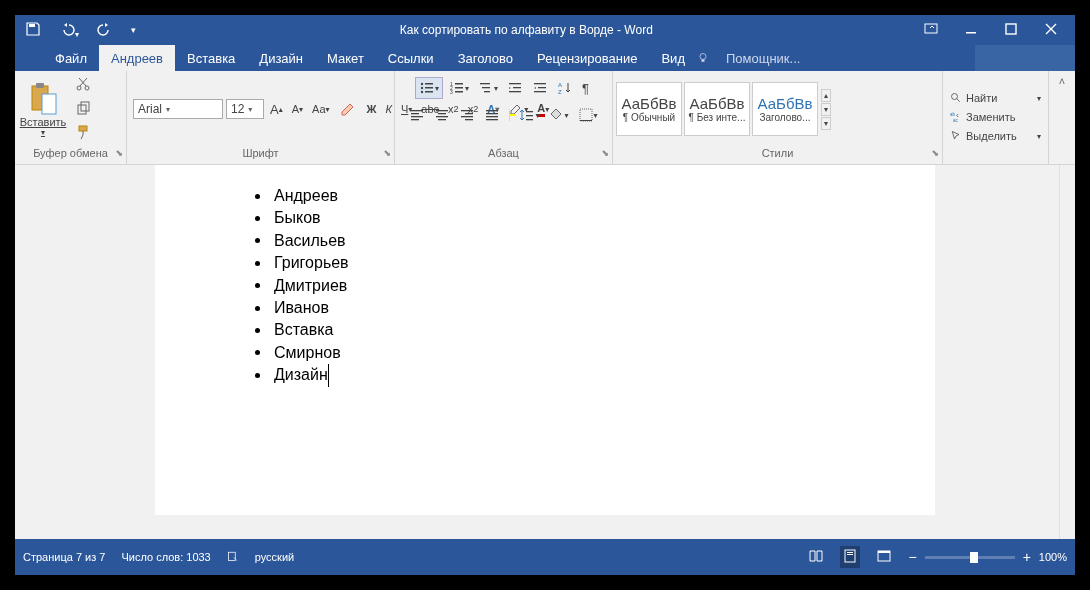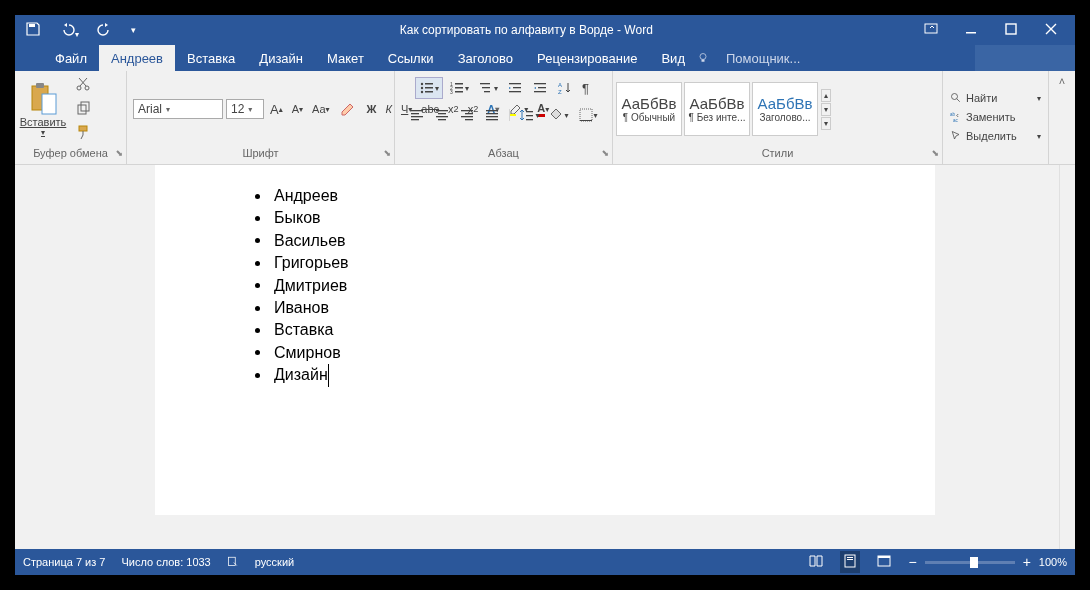--- a/index.html
+++ b/index.html
@@ -29,21 +29,21 @@
   .row       { display:flex; align-items:center; gap:3px;}
   .stylebox  { width:66px; height:54px; border:1px solid #ccc; background:#fff; display:flex; flex-direction:column; align-items:center; justify-content:center; font-size:10px; text-align:center; margin:2px 1px; overflow:hidden;}
   .stylebox .big{font-size:15px;}
   .stylebox.blue .big{color:#2e74b5;}
   .doc       { flex: 1; background: #f1f1f1; overflow: auto; position:relative;}
   .page      { width: 780px; min-height: 350px; background:#fff; margin: 0 auto; padding: 20px 40px; }
   .list      { font-family: Arial; font-size: 16px; line-height: 1.4; padding-left: 60px;}
   .li        { display:flex; align-items:center; gap:14px;}
   .li .dot   { width:5px; height:5px; background:#000; border-radius:50%;}
   .cursor    { border-right:1px solid #000; padding-right:0px;}
-  .status    { height: 26px; background: #2b579a; color: #fff; display: flex; align-items: center; font-size: 11px; gap:16px; padding:0 8px;}
+  .status    { height: 36px; background: #2b579a; color: #fff; display: flex; align-items: center; font-size: 11px; gap:16px; padding:0 8px;}
   .status .spacer{flex:1;}
   .zoom      { display:flex; align-items:center; gap:8px;}
   .slider    { width:90px; height:3px; background:#5f7fb3; position:relative;}
   .slider .th{ position:absolute; top:-4px; left:50%; width:8px; height:11px; background:#fff;}
   .vscroll   { position:absolute; right:0; top:0; bottom:0; width:16px; background:#f1f1f1; border-left:1px solid #e0e0e0;}
   .collapse  { width:26px; display:flex; align-items:start; justify-content:center; padding-top:4px; color:#666;}
   .edit-item { display:flex; align-items:center; gap:4px; padding:0 3px; height:18px; cursor:pointer; font-size:11px;}
   .mini      { width:12px; height:12px;}
 </style>
 </head>

